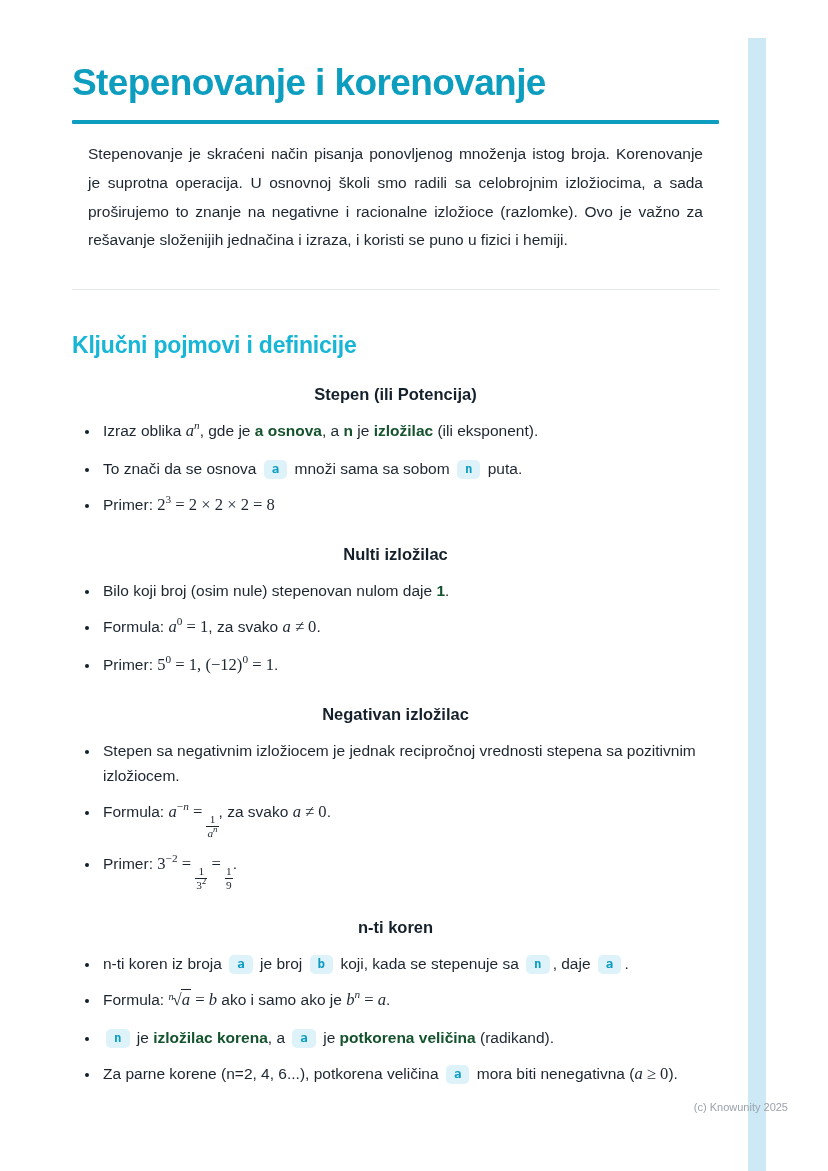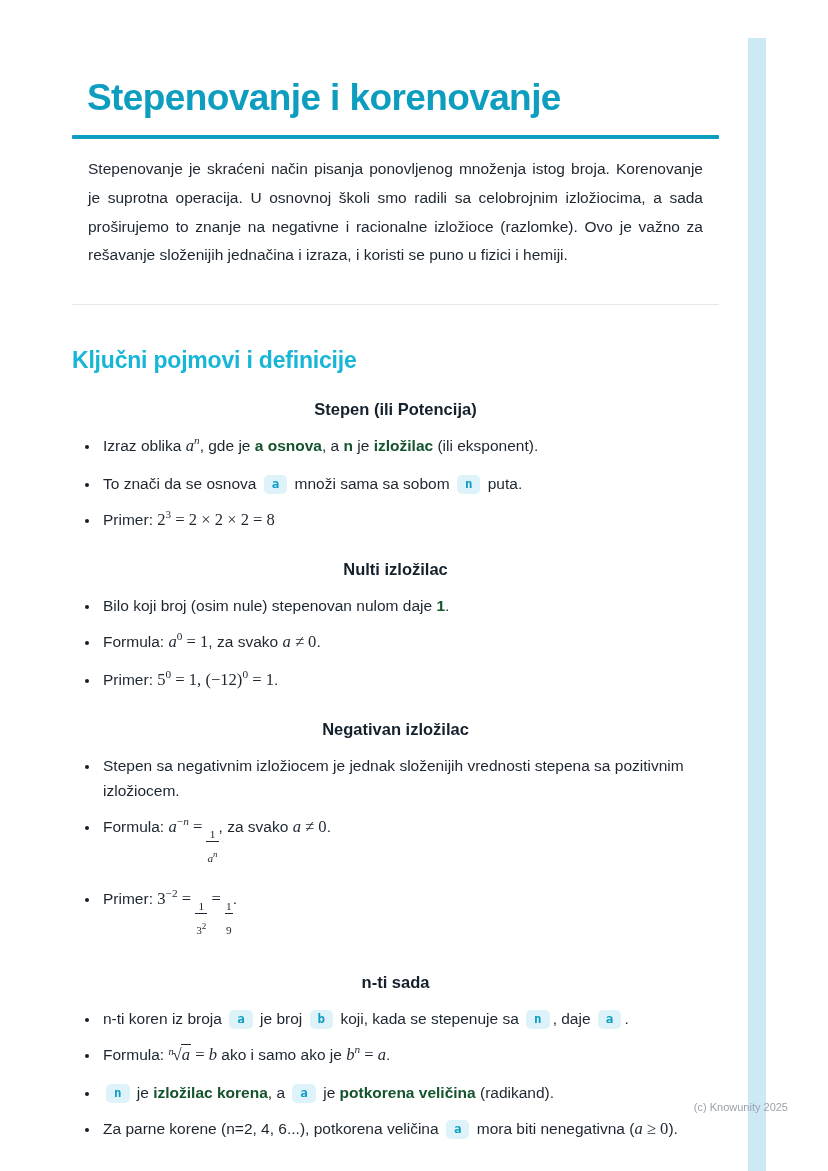--- a/index.html
+++ b/index.html
@@ -8,21 +8,21 @@
     --strip:#cde9f6; --copyright:#9aa2ac;
   }
   *{box-sizing:border-box;}
   html,body{margin:0;padding:0;}
   body{
     width:828px;height:1171px;position:relative;overflow:hidden;
     background:#ffffff;color:var(--text);
     font-family:"Liberation Sans",sans-serif;
   }
   .page{position:absolute;left:72px;top:62px;width:647px;}
-  h1{margin:15px;font-size:37px;font-weight:800;letter-spacing:-0.6px;color:var(--title);}
+  h1{margin:0;font-size:37px;font-weight:800;letter-spacing:-0.6px;color:var(--title);}
   .title-rule{height:4px;background:var(--title);margin:16px 0 0;border-radius:1px;}
   h2{margin:42px 0 20px;font-size:23px;font-weight:700;color:var(--heading);letter-spacing:-0.2px;}
   .intro{margin:16px;font-size:15.5px;line-height:1.86;text-align:justify;}
   .divider{border:none;border-top:1px solid var(--divider);margin:34px 0 0;}
   h3{margin:26px 0 14px;font-size:16.5px;font-weight:700;color:#14202b;text-align:center;}
   ul{margin:0 0 8px;padding-left:28px;list-style:disc;}
   li{font-size:15.5px;line-height:1.62;margin:0 0 11px;padding-left:3px;}
   li::marker{color:#14202b;font-size:0.85em;}
   strong{font-weight:700;color:#14532d;}
   .chip{
@@ -30,21 +30,21 @@
     font-family:"DejaVu Sans Mono",monospace;font-weight:700;font-size:12.5px;
     line-height:1.35;padding:1px 8px;border-radius:5px;margin:0 3px;vertical-align:1px;
   }
   .math{font-family:"Liberation Serif",serif;font-size:1.07em;}
   .mvar{font-family:"Liberation Serif",serif;font-style:italic;}
   sup{font-size:0.68em;line-height:0;}
   .frac{
     display:inline-flex;flex-direction:column;align-items:center;
     vertical-align:-0.55em;font-size:0.68em;line-height:1.15;text-align:center;
   }
-  .frac .den{border-top:1px solid currentColor;padding:10px 1px;}
+  .frac .den{border-top:1px solid currentColor;padding:0 1px;}
   .frac sup{font-size:0.8em;}
   .root .deg{font-size:0.62em;margin-right:-1px;vertical-align:0.55em;font-style:italic;}
   .root .rsign{margin-right:-1px;}
   .root .rad{border-top:1px solid currentColor;padding:0 1px;}
   .edge-strip{position:absolute;top:38px;right:62px;bottom:0;width:18px;background:var(--strip);}
   .copyright{position:absolute;top:1101px;right:40px;font-size:11px;color:var(--copyright);z-index:2;}
 </style>
 </head>
 <body>
 
@@ -68,34 +68,34 @@
           <li>Primer: <span class="math">2<sup>3</sup> = 2 × 2 × 2 = 8</span></li>
         </ul>
         <h3>Nulti izložilac</h3>
         <ul>
           <li>Bilo koji broj (osim nule) stepenovan nulom daje <strong>1</strong>.</li>
           <li>Formula: <span class="math"><i class="mvar">a</i><sup>0</sup> = 1</span>, za svako <span class="math"><i class="mvar">a</i> ≠ 0</span>.</li>
           <li>Primer: <span class="math">5<sup>0</sup> = 1, (−12)<sup>0</sup> = 1</span>.</li>
         </ul>
         <h3>Negativan izložilac</h3>
         <ul>
-          <li>Stepen sa negativnim izložiocem je jednak složenijih vrednosti stepena sa pozitivnim izložiocem.</li>
+          <li>Stepen sa negativnim izložiocem je jednak recipročnoj vrednosti stepena sa pozitivnim izložiocem.</li>
           <li>Formula: <span class="math"><i class="mvar">a</i><sup>−<i class="mvar">n</i></sup> = <span class="frac">
                 <span class="num">1</span>
                 <span class="den"><i class="mvar">a</i><sup><i class="mvar">n</i></sup></span>
               </span></span>, za svako <span class="math"><i class="mvar">a</i> ≠ 0</span>.</li>
           <li>Primer: <span class="math">3<sup>−2</sup> = <span class="frac">
                 <span class="num">1</span>
                 <span class="den">3<sup>2</sup></span>
               </span> = <span class="frac">
                 <span class="num">1</span>
                 <span class="den">9</span>
               </span></span>.</li>
         </ul>
-        <h3>n-ti sada</h3>
+        <h3>n-ti koren</h3>
         <ul>
           <li>n-ti koren iz broja <span class="chip">a</span> je broj <span class="chip">b</span> koji, kada se stepenuje sa <span class="chip">n</span>, daje <span class="chip">a</span>.</li>
           <li>Formula: <span class="math"><span class="root"><sup class="deg">n</sup><span class="rsign">√</span><span class="rad"><i class="mvar">a</i></span></span> = <i class="mvar">b</i></span> ako i samo ako je <span class="math"><i class="mvar">b</i><sup><i class="mvar">n</i></sup> = <i class="mvar">a</i></span>.</li>
           <li><span class="chip">n</span> je <strong>izložilac korena</strong>, a <span class="chip">a</span> je <strong>potkorena veličina</strong> (radikand).</li>
           <li>Za parne korene (n=2, 4, 6...), potkorena veličina <span class="chip">a</span> mora biti nenegativna (<span class="math"><i class="mvar">a</i> ≥ 0</span>).</li>
         </ul>
       </div>
   </section>
 </div>
 

